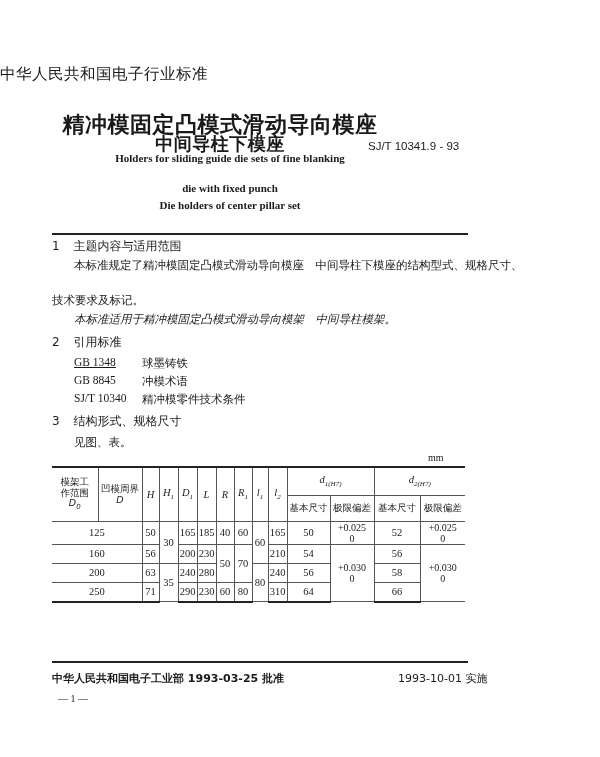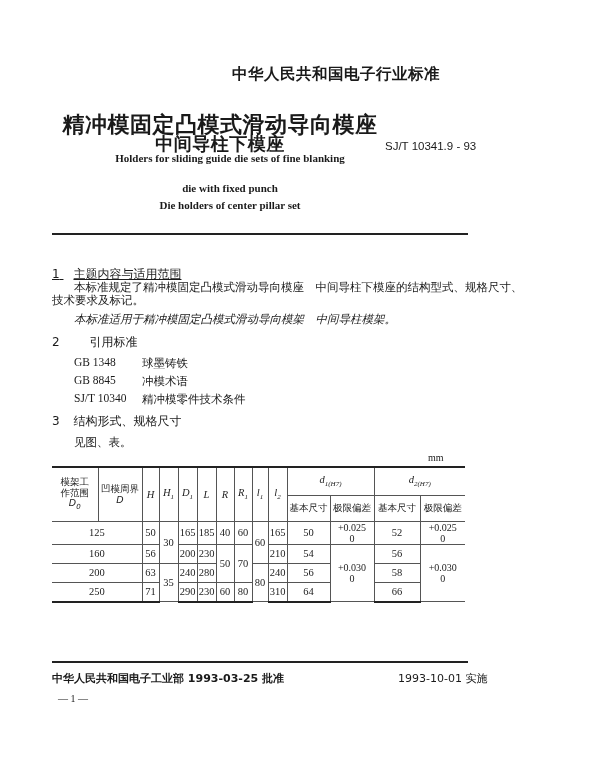--- a/index.html
+++ b/index.html
@@ -1,22 +1,22 @@
 <!DOCTYPE html>
 <html><head>
 <meta charset="utf-8">
 <style>
   html, body { margin: 0; padding: 0; background: #ffffff; }
   body { width: 600px; height: 757px; position: relative; overflow: hidden; color: #1a1a1a;
          font-family: "DejaVu Sans", sans-serif; }
   .abs { position: absolute; white-space: nowrap; }
-  .org { left: 0; width: 420px; text-align: right; top: 64px; font-size: 15.5px; font-weight: bold; letter-spacing: 0.5px; padding-left: 20px; }
+  .org { left: 0; width: 420px; text-align: left; top: 64px; font-size: 15.5px; font-weight: normal; letter-spacing: 0.5px; }
   .title1 { left: 0; width: 440px; text-align: center; top: 110px; font-size: 22px; font-weight: bold; letter-spacing: 0.5px; }
   .title2 { left: 0; width: 440px; text-align: center; top: 132px; font-size: 18px; font-weight: bold; letter-spacing: 0.5px; }
-  .code { left: 368px; top: 140px; font-size: 11.5px; font-family: "Liberation Sans", sans-serif; margin-left: 17px; }
+  .code { left: 368px; top: 140px; font-size: 11.5px; font-family: "Liberation Sans", sans-serif; }
   .en { left: 0; width: 460px; text-align: center; font-family: "Liberation Serif", serif; font-weight: bold; font-size: 11px; }
   .rule { position: absolute; height: 2px; background: #222; }
   .h { font-size: 12px; }
   .p { font-size: 11.5px; font-family: "DejaVu Serif", serif; }
   .ref-code { font-size: 11.5px; font-family: "Liberation Serif", serif; }
   .unit { left: 428px; top: 452px; font-size: 10px; font-family: "Liberation Serif", serif; }
 
   table.spec { position: absolute; left: 52px; top: 466px; width: 413px; border-collapse: collapse;
                font-family: "Liberation Serif", serif; font-size: 10.5px; color: #222; }
   table.spec td { border: 1px solid #555; text-align: center; vertical-align: middle; padding: 0; line-height: 1.1; }
@@ -38,33 +38,33 @@
 <div class="abs org">中华人民共和国电子行业标准</div>
 <div class="abs title1">精冲模固定凸模式滑动导向模座</div>
 <div class="abs title2">中间导柱下模座</div>
 <div class="abs code">SJ/T 10341.9 - 93</div>
 <div class="abs en" style="top:152px">Holders for sliding guide die sets of fine blanking</div>
 <div class="abs en" style="top:182px">die with fixed punch</div>
 <div class="abs en" style="top:199px">Die holders of center pillar set</div>
 
 <div class="rule" style="left:52px; top:233px; width:416px;"></div>
 
-<div class="abs h" style="left:52px; top:266px;text-decoration:underline;">
+<div class="abs h" style="left:52px; top:238px;">
   <span>1</span>
   <span style="margin-left:10px">主题内容与适用范围</span>
 </div>
-<div class="abs p" style="left:74px; top:280px;">本标准规定了精冲模固定凸模式滑动导向模座　中间导柱下模座的结构型式、规格尺寸、</div>
+<div class="abs p" style="left:74px; top:258px;">本标准规定了精冲模固定凸模式滑动导向模座　中间导柱下模座的结构型式、规格尺寸、</div>
 <div class="abs p" style="left:52px; top:293px;">技术要求及标记。</div>
 <div class="abs p" style="left:74px; top:312px;font-style:italic;">本标准适用于精冲模固定凸模式滑动导向模架　中间导柱模架。</div>
 
 <div class="abs h" style="left:52px; top:334px;">
   <span>2</span>
-  <span style="margin-left:26px">引用标准</span>
+  <span style="margin-left:10px">引用标准</span>
 </div>
-<div class="abs ref-code" style="left:74px; top:356px;">GB 1348</div>
+<div class="abs ref-code" style="left:74px; top:356px;text-decoration:underline;">GB 1348</div>
 <div class="abs p" style="left:142px; top:356px;">球墨铸铁</div>
 <div class="abs ref-code" style="left:74px; top:374px;">GB 8845</div>
 <div class="abs p" style="left:142px; top:374px;">冲模术语</div>
 <div class="abs ref-code" style="left:74px; top:392px;">SJ/T 10340</div>
 <div class="abs p" style="left:142px; top:392px;">精冲模零件技术条件</div>
 
 <div class="abs h" style="left:52px; top:413px;">
   <span>3</span>
   <span style="margin-left:10px">结构形式、规格尺寸</span>
 </div>

